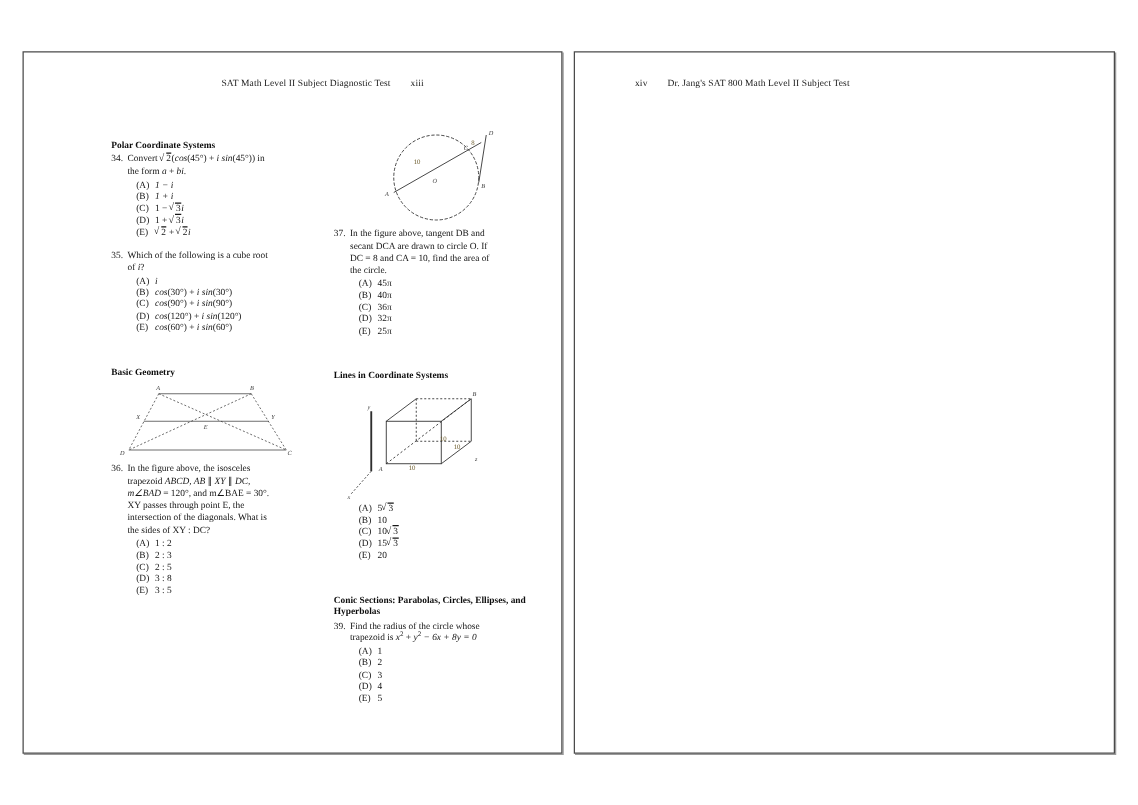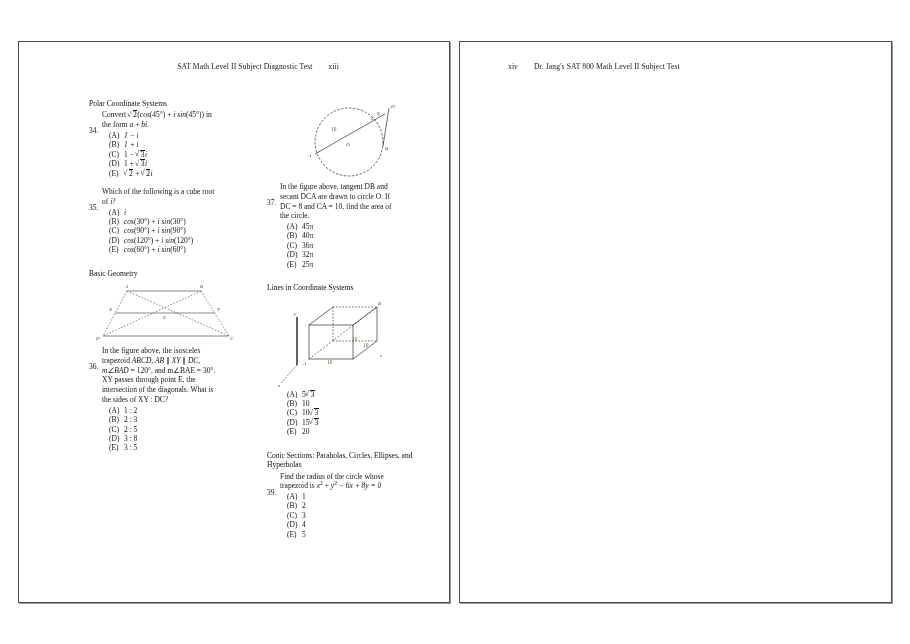--- a/index.html
+++ b/index.html
@@ -46,31 +46,31 @@
     top: 52px;
     width: 170px;
     font-size: 7.5px;
     line-height: 1.30;
     color: #141414;
   }
   #L-col1 { left: 70px;  }
   #L-col2 { left: 248px; }
 
   .secthead {
-    font-weight: normal;
+    font-weight: bold;
     font-size: 7.5px;
-    margin: 5px 0 2px 0;
+    margin: 17px 0 2px 0;
     line-height: 1.25;
     color: #0d0d0d;
   }
   .spacer-m { height: 9px; }
 
   .q { position: relative; padding-left: 13px; margin: 0 0 1px 0; }
   .q .num {
-    position: absolute; left: 0; top: 16px;
+    position: absolute; left: 0; top: 0;
     width: 12px; text-align: left;
   }
   .q .body { display: block; }
   .ch { padding-left: 20px; margin: 0; line-height: 1.26; }
   .ch .lab { display: inline-block; width: 15px; }
   i, .it { font-style: italic; }
 
   .rad { display: inline-block; position: relative; padding-left: 4.5px; }
   .rad::before {
     content: "\221A";

